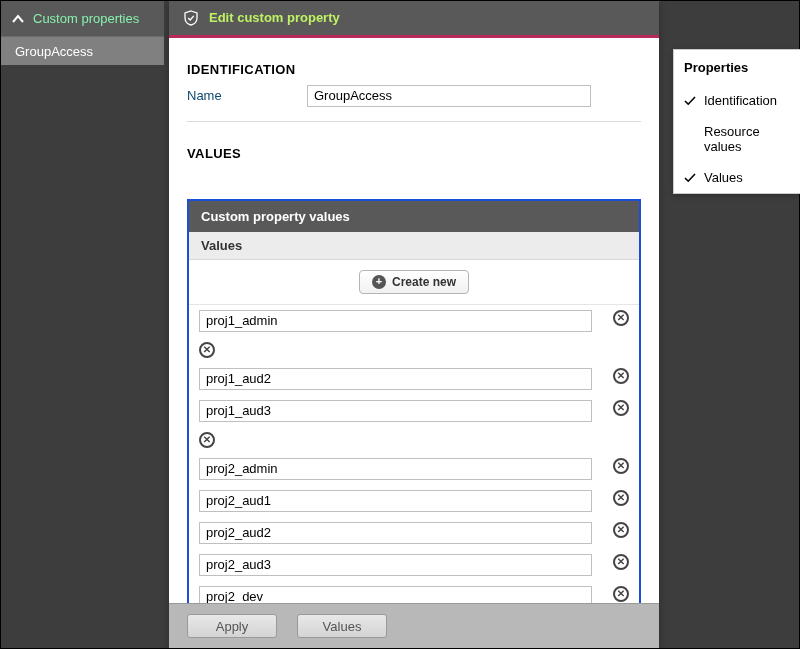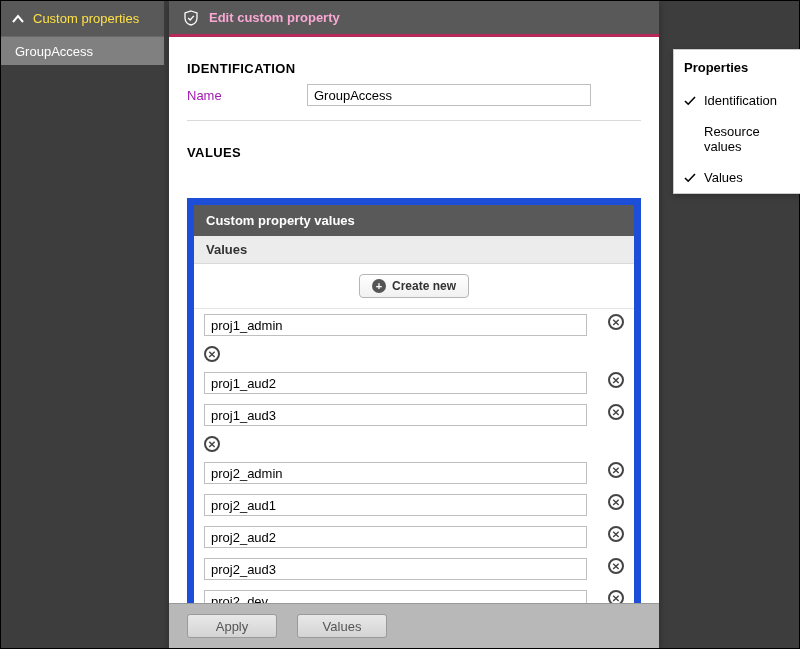--- a/index.html
+++ b/index.html
@@ -8,21 +8,21 @@
     position: relative;
     width: 798px; height: 647px; margin: 1px;
     background: #3d3d3d;
   }
   
   .sidebar {
     position: absolute; left: 0; top: 0; width: 163px;
   }
   .sidebar-header {
     display: flex; align-items: center; gap: 8px;
-    background: #595959; color: #fde047;
+    background: #595959; color: #86efac;
     height: 36px; padding: 16px 10px;
     border-bottom: 1px solid #6a6a6a;
   }
   .sidebar-item {
     background: #808080; color: #fff;
     height: 28px; display: flex; align-items: center;
     padding: 0 14px;
   }
   .chevron-up {
     width: 14px; height: 14px; display: inline-block;
@@ -30,21 +30,21 @@
   .chevron-up svg { display: block; }
 
   
   .main {
     position: absolute; left: 168px; top: 0; width: 490px; height: 647px;
     display: flex; flex-direction: column;
     background: #fff;
     box-shadow: 0 2px 8px rgba(0,0,0,.3);
   }
   .titlebar {
-    background: #595959; color: #f9a8d4;
+    background: #595959; color: #bef264;
     height: 38px; display: flex; align-items: center; gap: 10px;
     padding: 0 14px;
     border-bottom: 3px solid #b7295a;
     font-weight: bold; font-size: 13px;
   }
   .content {
     flex: 1 1 auto; overflow: hidden;
     display: flex; flex-direction: column;
     padding: 0;
   }
@@ -52,35 +52,35 @@
     padding: 10px 18px 0 18px;
   }
   .section-title {
     font-weight: bold; font-size: 13px; letter-spacing: .4px;
     margin: 14px 0 8px 0;
   }
   .form-row {
     display: flex; align-items: center;
     margin-bottom: 14px;
   }
-  .form-row label { width: 120px; color: #a21caf; }
+  .form-row label { width: 120px; color: #0c4a6e; }
   .form-row input[type=text] {
     flex: 0 0 284px; height: 22px;
     border: 1px solid #bfbfbf; padding: 0 6px;
     font-family: inherit; font-size: 13px;
   }
   hr.sep {
     border: 0; border-top: 1px solid #d9d9d9;
     margin: 0 18px;
   }
 
   
   .values-wrap { padding: 0 18px 8px 18px; flex: 1 1 auto; overflow: auto; }
   .values-card {
-    border: 7px solid #1d4ed8;
+    border: 2px solid #1d4ed8;
     margin-top: 30px;
   }
   .values-card-header {
     background: #595959; color: #fff; font-weight: bold;
     padding: 8px 12px;
   }
   .values-subhead {
     background: #ececec; color: #333; font-weight: bold;
     padding: 6px 12px; border-bottom: 1px solid #d9d9d9;
   }

